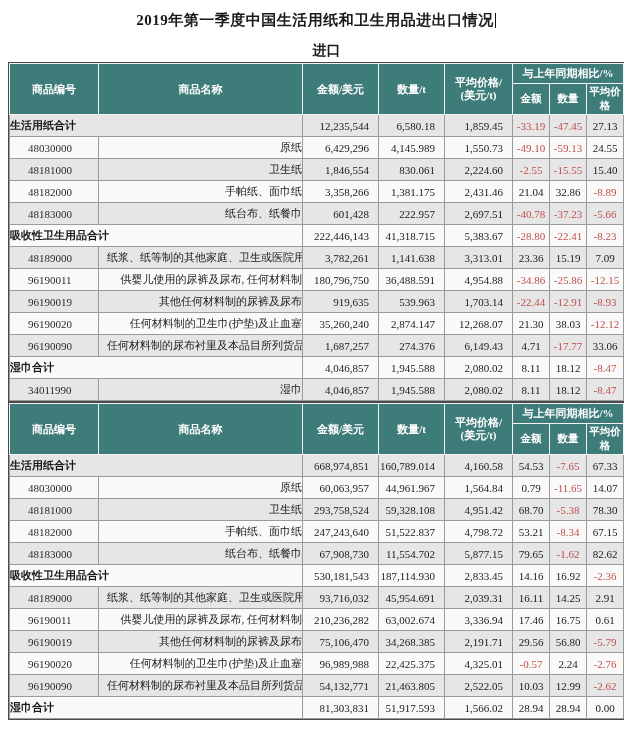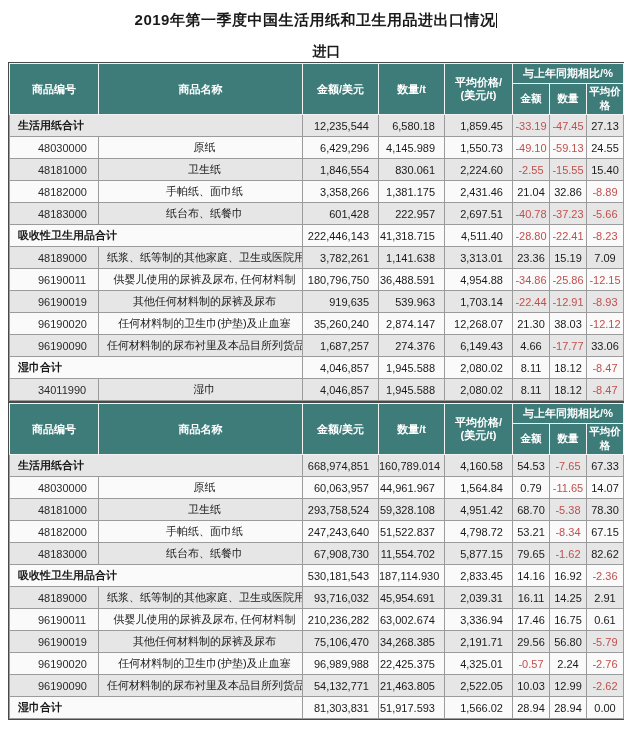--- a/index.html
+++ b/index.html
@@ -2,21 +2,21 @@
 <html><head>
 <meta charset="utf-8">
 <style>
   * { box-sizing: border-box; margin: 0; padding: 0; }
   html, body {
     width: 632px;
     background: #ffffff;
     font-family: "Liberation Sans", "DejaVu Sans", sans-serif;
     color: #1a1a1a;
   }
-  .doc { width: 632px; height: 750px; overflow: hidden; background: #fff; }
+  .doc { width: 632px; height: 750px; overflow: hidden; background: #fff; font-family: Liberation Serif, serif; }
 
   
   .title-row {
     height: 40px;
     display: flex;
     align-items: center;
     justify-content: center;
   }
   .doc-title {
     font-size: 15px;
@@ -70,23 +70,23 @@
 
   tbody td {
     border: 1px solid #9b9b9b;
     height: 22px;
     padding: 0;
     white-space: nowrap;
     overflow: hidden;
   }
   tr.row-gray td { background: #e6e6e6; }
   tr.row-white td { background: #fafafa; }
-  td.cell-code { text-align: left; padding-left: 28px; color: #2a2a2a; }
-  td.cell-name { text-align: center; padding-left: 8px; }
-  td.cell-group { text-align: left; padding-left: 8px; font-weight: bold; }
+  td.cell-code { text-align: left; padding-left: 18px; color: #2a2a2a; }
+  td.cell-name { text-align: right; padding-left: 8px; }
+  td.cell-group { text-align: left; padding-left: 0; font-weight: bold; }
   td.cell-num { text-align: right; padding-right: 9px; }
   td.cell-yoy { text-align: center; }
   td.neg { color: #c0504d; }
 </style>
 </head>
 <body>
 
 <div class="doc">
 
   <div class="title-row">
@@ -170,21 +170,21 @@
             <td class="cell-num">222.957</td>
             <td class="cell-num">2,697.51</td>
             <td class="cell-yoy neg">-40.78</td>
             <td class="cell-yoy neg">-37.23</td>
             <td class="cell-yoy neg">-5.66</td>
           </tr>
           <tr class="row-white">
             <td class="cell-group" colspan="2">吸收性卫生用品合计</td>
             <td class="cell-num">222,446,143</td>
             <td class="cell-num">41,318.715</td>
-            <td class="cell-num">4,511.40</td>
+            <td class="cell-num">5,383.67</td>
             <td class="cell-yoy neg">-28.80</td>
             <td class="cell-yoy neg">-22.41</td>
             <td class="cell-yoy neg">-8.23</td>
           </tr>
           <tr class="row-gray">
             <td class="cell-code">48189000</td>
             <td class="cell-name">纸浆、纸等制的其他家庭、卫生或医院用品</td>
             <td class="cell-num">3,782,261</td>
             <td class="cell-num">1,141.638</td>
             <td class="cell-num">3,313.01</td>
@@ -221,21 +221,21 @@
             <td class="cell-yoy">21.30</td>
             <td class="cell-yoy">38.03</td>
             <td class="cell-yoy neg">-12.12</td>
           </tr>
           <tr class="row-gray">
             <td class="cell-code">96190090</td>
             <td class="cell-name">任何材料制的尿布衬里及本品目所列货品的类似品</td>
             <td class="cell-num">1,687,257</td>
             <td class="cell-num">274.376</td>
             <td class="cell-num">6,149.43</td>
-            <td class="cell-yoy">4.66</td>
+            <td class="cell-yoy">4.71</td>
             <td class="cell-yoy neg">-17.77</td>
             <td class="cell-yoy">33.06</td>
           </tr>
           <tr class="row-white">
             <td class="cell-group" colspan="2">湿巾合计</td>
             <td class="cell-num">4,046,857</td>
             <td class="cell-num">1,945.588</td>
             <td class="cell-num">2,080.02</td>
             <td class="cell-yoy">8.11</td>
             <td class="cell-yoy">18.12</td>

